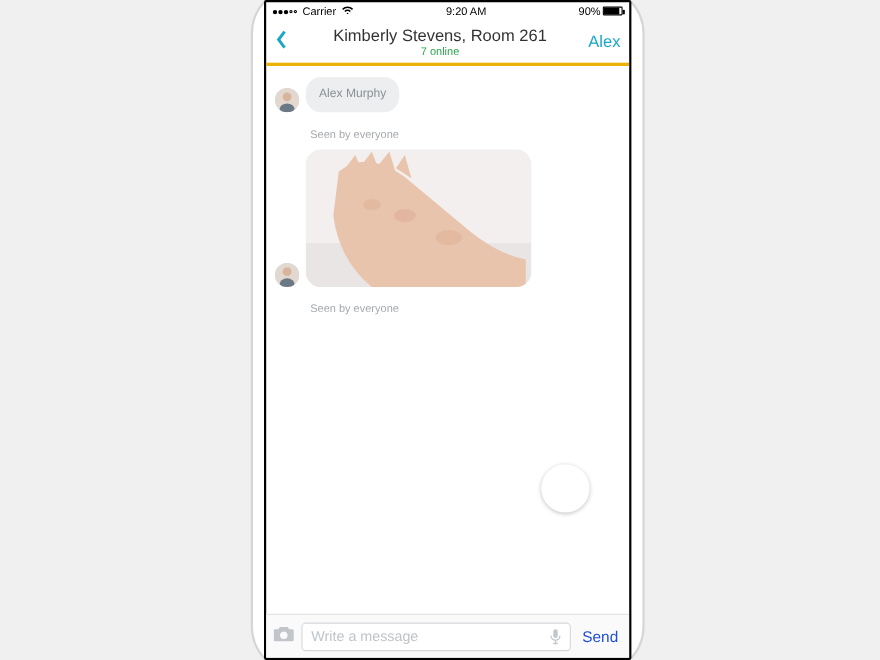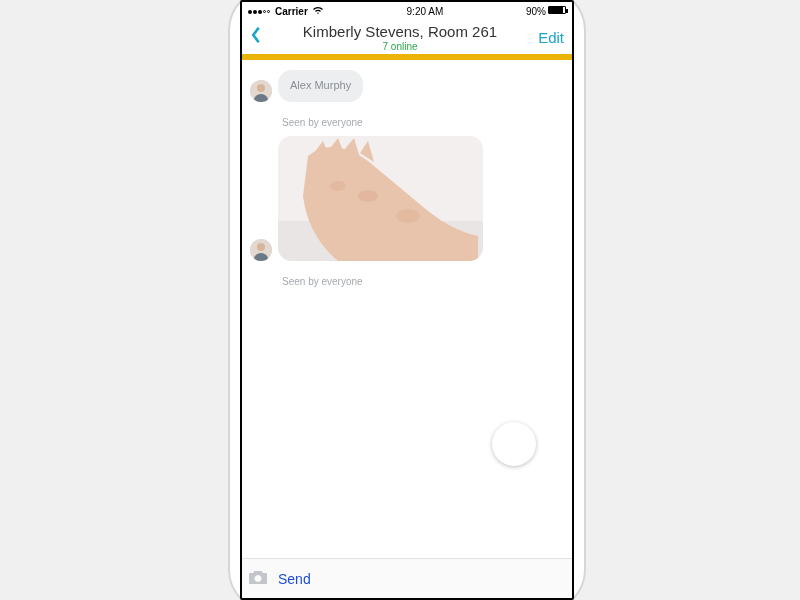--- a/index.html
+++ b/index.html
@@ -35,30 +35,30 @@
   .statusbar {
     height: 18px;
     display: flex;
     align-items: center;
     font-size: 10px;
     color: #000;
     padding: 0 6px;
   }
   .statusbar .dots span { display:inline-block; width:4px; height:4px; border-radius:50%; background:#000; margin-right:1px; vertical-align:middle;}
   .statusbar .dots span.empty { background:#fff; border:1px solid #000; width:3px; height:3px;}
-  .statusbar .carrier { margin-left:4px;font-weight:bold; }
+  .statusbar .carrier { margin-left:4px; }
   .statusbar .wifi { margin-left:4px; }
   .statusbar .time { flex:1; text-align:center; font-weight:500;}
   .statusbar .battery { display:flex; align-items:flex-start; gap:2px;}
   .statusbar .battery .cell { width:18px; height:8px; border:1px solid #000; border-radius:1px; position:relative;}
   .statusbar .battery .cell::after { content:""; position:absolute; right:-3px; top:2px; width:2px; height:4px; background:#000;}
   .statusbar .battery .fill { position:absolute; left:0; top:0; bottom:0; width:90%; background:#000;}
   .navbar {
     height: 40px;
-    border-bottom: 6px solid #eab308;
+    border-bottom: 3px solid #eab308;
     display: flex;
     align-items: center;
     padding: 0 8px;
     position: relative;
   }
   .navbar .back { width:20px; color:#18a7c8; }
   .navbar .back svg { width:12px; height:18px; stroke:#18a7c8; stroke-width:3; fill:none;}
   .navbar .center { flex:1; text-align:center;}
   .navbar .title { font-size:15px; color:#333;}
   .navbar .subtitle { font-size:10px; color:#2aa54a; margin-top:1px;}
@@ -155,21 +155,21 @@
     <div class="navbar">
       <div class="back">
         <svg viewBox="0 0 12 20">
             <polyline points="9,2 3,10 9,18"></polyline>
           </svg>
       </div>
       <div class="center">
         <div class="title">Kimberly Stevens, Room 261</div>
         <div class="subtitle">7 online</div>
       </div>
-      <div class="edit">Edit</div>
+      <div class="edit">Alex</div>
     </div>
 
     <div class="messages">
       <div class="msg-row">
         <div class="avatar">
           <svg viewBox="0 0 22 22">
               <rect width="22" height="22" fill="#e2d8cf"></rect>
               <circle cx="11" cy="8" r="4" fill="#d7b49a"></circle>
               <ellipse cx="11" cy="20" rx="7" ry="6" fill="#6b7886"></ellipse>
               <path d="M7 6 Q11 3 15 6 Q14 4 11 4 Q8 4 7 6" fill="#cfcac3"></path>
@@ -209,17 +209,26 @@
 
       <div class="fab"></div>
     </div>
 
     <div class="inputbar">
       <div class="cam">
         <svg viewBox="0 0 20 16">
             <path d="M2 4 h3 l1.5 -2 h7 l1.5 2 h3 a1 1 0 0 1 1 1 v9 a1 1 0 0 1 -1 1 h-16 a1 1 0 0 1 -1 -1 v-9 a1 1 0 0 1 1 -1 z M10 6 a3.5 3.5 0 1 0 0.001 0 z"></path>
           </svg>
       </div>
+      <div class="field">
+        <span>Write a message</span>
+        <span class="mic">
+          <svg viewBox="0 0 14 16">
+              <rect x="5" y="1" width="4" height="8" rx="2"></rect>
+              <path d="M3 7 a4 4 0 0 0 8 0 M7 11 v3 M5 14 h4" stroke="#c2c6ca" stroke-width="1.2" fill="none"></path>
+            </svg>
+        </span>
+      </div>
       <div class="send">Send</div>
     </div>
 
   </div>
 </div>
 
 </body></html>

